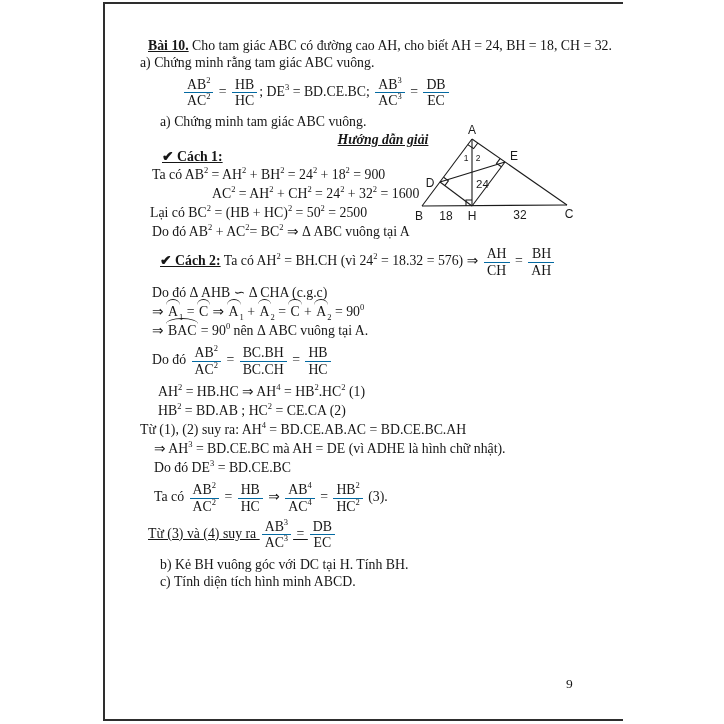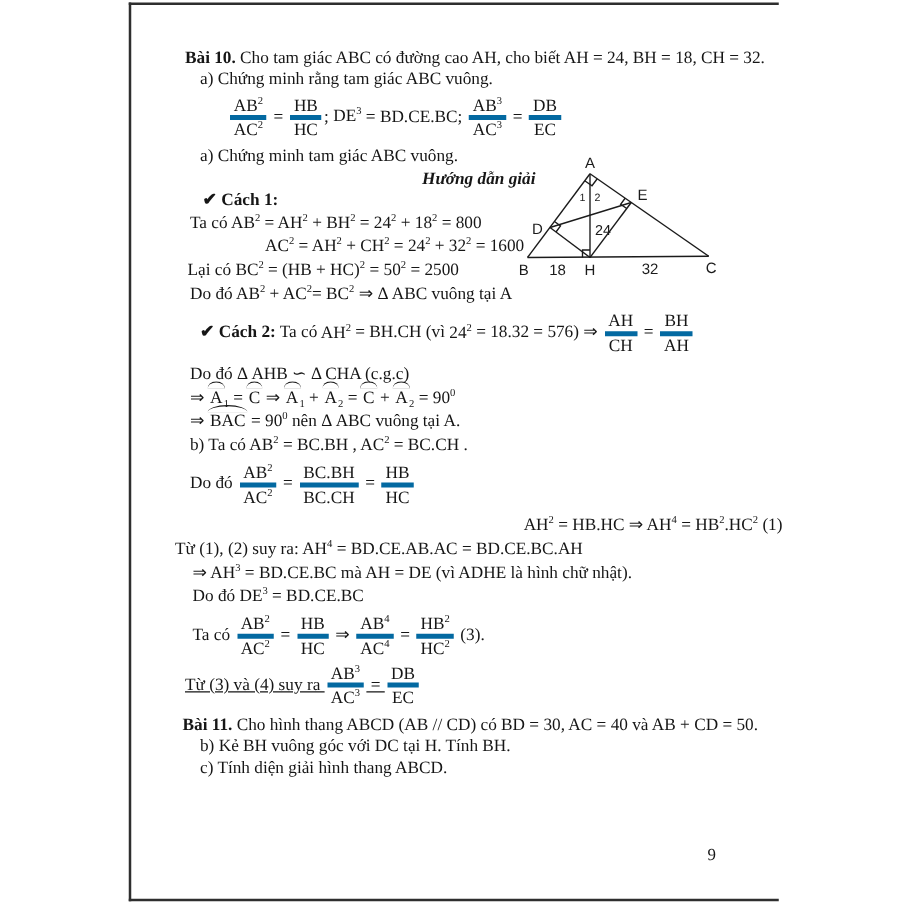--- a/index.html
+++ b/index.html
@@ -8,68 +8,67 @@
   .page{position:absolute;inset:0;background:#fff;}
   .border{position:absolute;background:#2e2e2e;}
   .border.left{left:103px;top:2px;width:2px;height:719px;}
   .border.top{left:103px;top:2px;width:520px;height:2px;}
   .border.bottom{left:103px;top:719px;width:520px;height:2px;}
   .content{position:absolute;left:140px;top:37px;width:486px;font-size:13.8px;}
   .line{line-height:17.3px;white-space:nowrap;}
   .line.sp{line-height:19px;}
   .line.eq{margin:5px 0;line-height:1;}
   .line.center{text-align:center;white-space:normal;}
-  .b{font-weight:bold;}
+  .b{font-weight:bold;text-decoration:underline;}
   .i{font-style:italic;}
   sup{font-size:8.5px;vertical-align:super;line-height:0;}
   sub{font-size:8.5px;vertical-align:sub;line-height:0;}
   .frac{display:inline-block;vertical-align:middle;text-align:center;margin:0 2px;line-height:1.12;}
-  .frac .num{display:block;border-bottom:4px solid #0369a1;padding:0 3px;}
+  .frac .num{display:block;border-bottom:1px solid #0369a1;padding:0 3px;text-align:right;}
   .frac .den{display:block;padding:0 3px;}
   .widehat{position:relative;display:inline-block;padding:0 1px;}
   .widehat::before{content:"";position:absolute;left:-1px;right:-1px;top:-3px;height:5px;
     border-top:1.3px solid #161616;border-radius:50% 50% 0 0/100% 100% 0 0;}
   .figure{position:absolute;left:410px;top:124px;width:174px;height:106px;}
   .figure text{font-family:"Liberation Sans",sans-serif;fill:#1b1b1b;}
   .pageno{position:absolute;left:566px;top:676px;font-size:13.5px;}
 </style>
 </head>
 <body>
 
 <div class="page">
   <div class="border left"></div>
   <div class="border top"></div>
   <div class="border bottom"></div>
 
   <div class="content">
       <div class="line" style="margin-left: 8px;"><span class="b">Bài 10.</span><span> Cho tam giác ABC có đường cao AH, cho biết AH = 24, BH = 18, CH = 32.</span></div>
-      <div class="line" style="margin-left: 20px;"><span>a) Chứng minh rằng tam giác ABC vuông.</span></div>
+      <div class="line" style=""><span>a) Chứng minh rằng tam giác ABC vuông.</span></div>
       <div class="line eq" style="margin-left: 42px;"><span class="frac"><span class="num"><span>AB<sup>2</sup></span></span><span class="den"><span>AC<sup>2</sup></span></span></span><span> = </span><span class="frac"><span class="num"><span>HB</span></span><span class="den"><span>HC</span></span></span><span>;  </span><span>DE<sup>3</sup></span><span> = BD.CE.BC;  </span><span class="frac"><span class="num"><span>AB<sup>3</sup></span></span><span class="den"><span>AC<sup>3</sup></span></span></span><span> = </span><span class="frac"><span class="num"><span>DB</span></span><span class="den"><span>EC</span></span></span></div>
       <div class="line" style="margin-left: 20px;"><span>a) Chứng minh tam giác ABC vuông.</span></div>
       <div class="line center"><span class="b i">Hướng dẫn giải</span></div>
       <div class="line" style="margin-left: 22px;"><span class="b">✔ </span><span class="b">Cách 1:</span></div>
-      <div class="line sp" style="margin-left: 12px;"><span>Ta có </span><span>AB<sup>2</sup></span><span> = </span><span>AH<sup>2</sup></span><span> + </span><span>BH<sup>2</sup></span><span> = </span><span>24<sup>2</sup></span><span> + </span><span>18<sup>2</sup></span><span> = 800</span></div>
+      <div class="line sp" style="margin-left: 12px;"><span>Ta có </span><span>AB<sup>2</sup></span><span> = </span><span>AH<sup>2</sup></span><span> + </span><span>BH<sup>2</sup></span><span> = </span><span>24<sup>2</sup></span><span> + </span><span>18<sup>2</sup></span><span> = 900</span></div>
       <div class="line sp" style="margin-left: 72px;"><span>AC<sup>2</sup></span><span> = </span><span>AH<sup>2</sup></span><span> + </span><span>CH<sup>2</sup></span><span> = </span><span>24<sup>2</sup></span><span> + </span><span>32<sup>2</sup></span><span> = 1600</span></div>
       <div class="line sp" style="margin-left: 10px;"><span>Lại có </span><span>BC<sup>2</sup></span><span> = (HB + HC</span><span>)<sup>2</sup></span><span> = </span><span>50<sup>2</sup></span><span> = 2500</span></div>
       <div class="line sp" style="margin-left: 12px;"><span>Do đó </span><span>AB<sup>2</sup></span><span> + </span><span>AC<sup>2</sup></span><span>= </span><span>BC<sup>2</sup></span><span> ⇒ Δ ABC vuông tại A</span></div>
       <div class="line eq" style="margin-left: 20px;"><span class="b">✔ </span><span class="b">Cách 2:</span><span> Ta có </span><span>AH<sup>2</sup></span><span> = BH.CH (vì </span><span>24<sup>2</sup></span><span> = 18.32 = 576) ⇒ </span><span class="frac"><span class="num"><span>AH</span></span><span class="den"><span>CH</span></span></span><span> = </span><span class="frac"><span class="num"><span>BH</span></span><span class="den"><span>AH</span></span></span></div>
       <div class="line sp" style="margin-left: 12px;"><span>Do đó Δ AHB ∽ Δ CHA (c.g.c)</span></div>
       <div class="line sp" style="margin-left: 12px;"><span>⇒ </span><span><span class="widehat">A</span><sub>1</sub></span><span> = </span><span><span class="widehat">C</span></span><span> ⇒ </span><span><span class="widehat">A</span><sub>1</sub></span><span> + </span><span><span class="widehat">A</span><sub>2</sub></span><span> = </span><span><span class="widehat">C</span></span><span> + </span><span><span class="widehat">A</span><sub>2</sub></span><span> = </span><span>90<sup>0</sup></span></div>
       <div class="line sp" style="margin-left: 12px;"><span>⇒ </span><span><span class="widehat">BAC</span></span><span> = </span><span>90<sup>0</sup></span><span> nên Δ ABC vuông tại A.</span></div>
-      <div class="line sp" style="margin-left: 12px;"><span>b) Ta có </span><span>AB<sup>2</sup></span><span> = BC.BH , </span><span>AC<sup>2</sup></span><span> = BC.CH .</span></div>
       <div class="line eq" style="margin-left: 12px;"><span>Do đó </span><span class="frac"><span class="num"><span>AB<sup>2</sup></span></span><span class="den"><span>AC<sup>2</sup></span></span></span><span> = </span><span class="frac"><span class="num"><span>BC.BH</span></span><span class="den"><span>BC.CH</span></span></span><span> = </span><span class="frac"><span class="num"><span>HB</span></span><span class="den"><span>HC</span></span></span></div>
-      <div class="line sp" style="margin-left: 18px; text-align: right;"><span>AH<sup>2</sup></span><span> = HB.HC ⇒ </span><span>AH<sup>4</sup></span><span> = </span><span>HB<sup>2</sup></span><span>.</span><span>HC<sup>2</sup></span><span> (1)</span></div>
+      <div class="line sp" style="margin-left: 18px;"><span>AH<sup>2</sup></span><span> = HB.HC ⇒ </span><span>AH<sup>4</sup></span><span> = </span><span>HB<sup>2</sup></span><span>.</span><span>HC<sup>2</sup></span><span> (1)</span></div>
+      <div class="line sp" style="margin-left: 18px;"><span>HB<sup>2</sup></span><span> = BD.AB ; </span><span>HC<sup>2</sup></span><span> = CE.CA</span><span>        (2)</span></div>
       <div class="line sp" style=""><span>Từ (1), (2) suy ra: </span><span>AH<sup>4</sup></span><span> = BD.CE.AB.AC = BD.CE.BC.AH</span></div>
       <div class="line sp" style="margin-left: 14px;"><span>⇒ </span><span>AH<sup>3</sup></span><span> = BD.CE.BC mà AH = DE (vì ADHE là hình chữ nhật).</span></div>
       <div class="line sp" style="margin-left: 14px;"><span>Do đó </span><span>DE<sup>3</sup></span><span> = BD.CE.BC</span></div>
       <div class="line eq" style="margin-left: 14px;"><span>Ta có </span><span class="frac"><span class="num"><span>AB<sup>2</sup></span></span><span class="den"><span>AC<sup>2</sup></span></span></span><span> = </span><span class="frac"><span class="num"><span>HB</span></span><span class="den"><span>HC</span></span></span><span> ⇒ </span><span class="frac"><span class="num"><span>AB<sup>4</sup></span></span><span class="den"><span>AC<sup>4</sup></span></span></span><span> = </span><span class="frac"><span class="num"><span>HB<sup>2</sup></span></span><span class="den"><span>HC<sup>2</sup></span></span></span><span> (3).</span></div>
       <div class="line eq" style="margin-left: 8px; text-decoration: underline;"><span>Từ (3) và (4) suy ra </span><span class="frac"><span class="num"><span>AB<sup>3</sup></span></span><span class="den"><span>AC<sup>3</sup></span></span></span><span> = </span><span class="frac"><span class="num"><span>DB</span></span><span class="den"><span>EC</span></span></span></div>
-      <div class="line" style="margin-left: 6px;"><span class="b">Bài 11.</span><span> Cho hình thang ABCD (AB // CD) có BD = 30, AC = 40 và AB + CD = 50.</span></div>
       <div class="line" style="margin-left: 20px;"><span>b) Kẻ BH vuông góc với DC tại H. Tính BH.</span></div>
-      <div class="line" style="margin-left: 20px;"><span>c) Tính diện giải hình thang ABCD.</span></div>
+      <div class="line" style="margin-left: 20px;"><span>c) Tính diện tích hình minh ABCD.</span></div>
     </div>
 
   <svg class="figure" viewBox="0 0 174 106" width="174" height="106">
 
     <g stroke="#1b1b1b" stroke-width="1.1" fill="none">
       <line x1="12" y1="82" x2="62" y2="15"></line>
       <line x1="62" y1="15" x2="157" y2="81"></line>
       <line x1="12" y1="82" x2="157" y2="81"></line>
       <line x1="62" y1="15" x2="62" y2="82"></line>
       <line x1="62" y1="82" x2="30" y2="58"></line>

